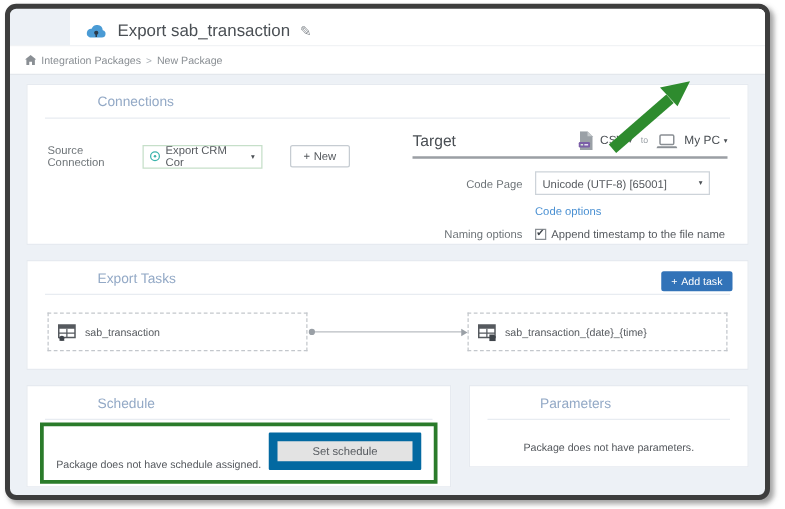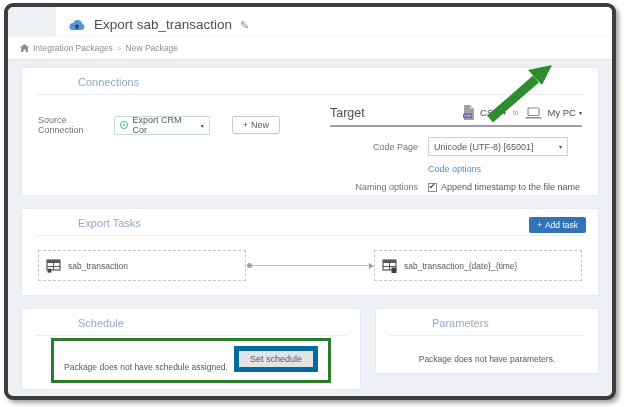--- a/index.html
+++ b/index.html
@@ -69,21 +69,21 @@
   .connector .arrowhead{position:absolute;right:0;top:12.5px;width:0;height:0;
             border-left:5px solid #9aa0a6;border-top:3px solid transparent;border-bottom:3px solid transparent;}
 
   
   .bottom{display:flex;gap:14px;align-items:flex-start;padding:0 13px;}
   .panel-schedule{width:340px;height:82px;}
   .panel-params{flex:1;height:66px;}
   .sched-body{display:flex;justify-content:center;margin-top:2px;}
   .annot-box{border:3px solid #2a7b2a;padding:5px 10px 8px;display:flex;flex-direction:row;align-items:flex-end;gap:6px;}
   .empty-text{font-size:8.5px;color:#55595e;}
-  .btn-set{background:#e3e3e3;border:5px solid #0369a1;color:#55595e;font-size:9px;padding:3px 11px;cursor:pointer;border-radius:1px;}
+  .btn-set{background:#e3e3e3;border:7px solid #0369a1;color:#55595e;font-size:9px;padding:3px 28px;cursor:pointer;border-radius:1px;}
   .params-body{text-align:center;padding-top:12px;}
 
   .annot-arrow{position:absolute;left:470px;top:56px;z-index:30;pointer-events:none;}
   .icon{display:inline-flex;flex:0 0 auto;}
 </style>
 </head>
 <body>
 
 <div class="stage">
   <div class="frame">

